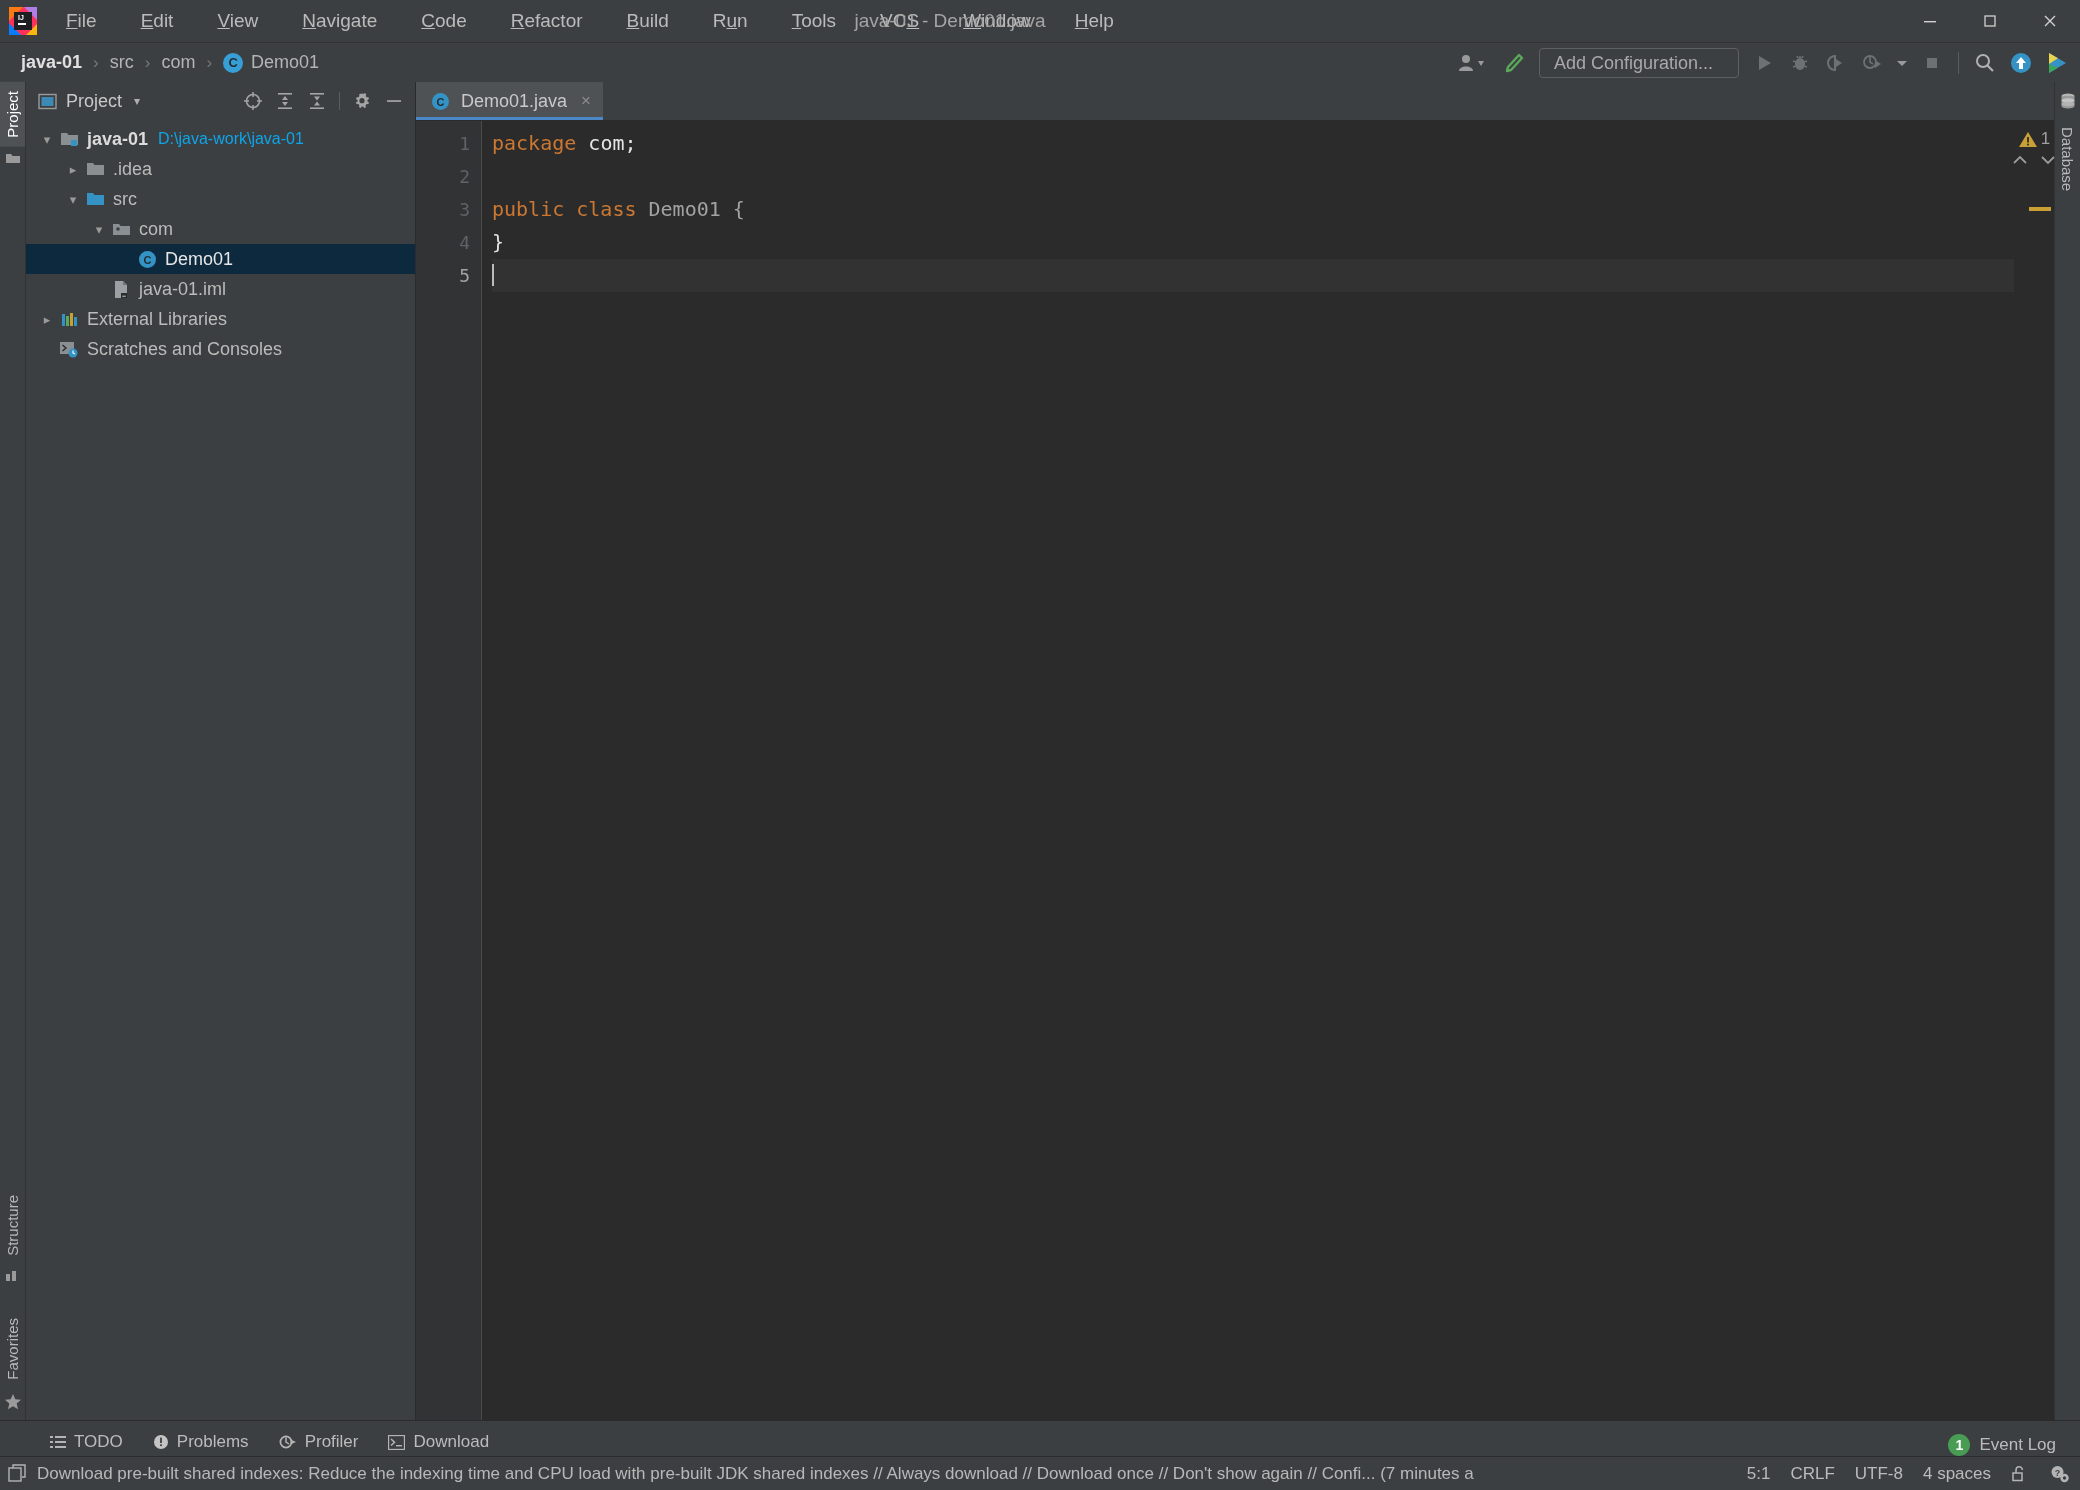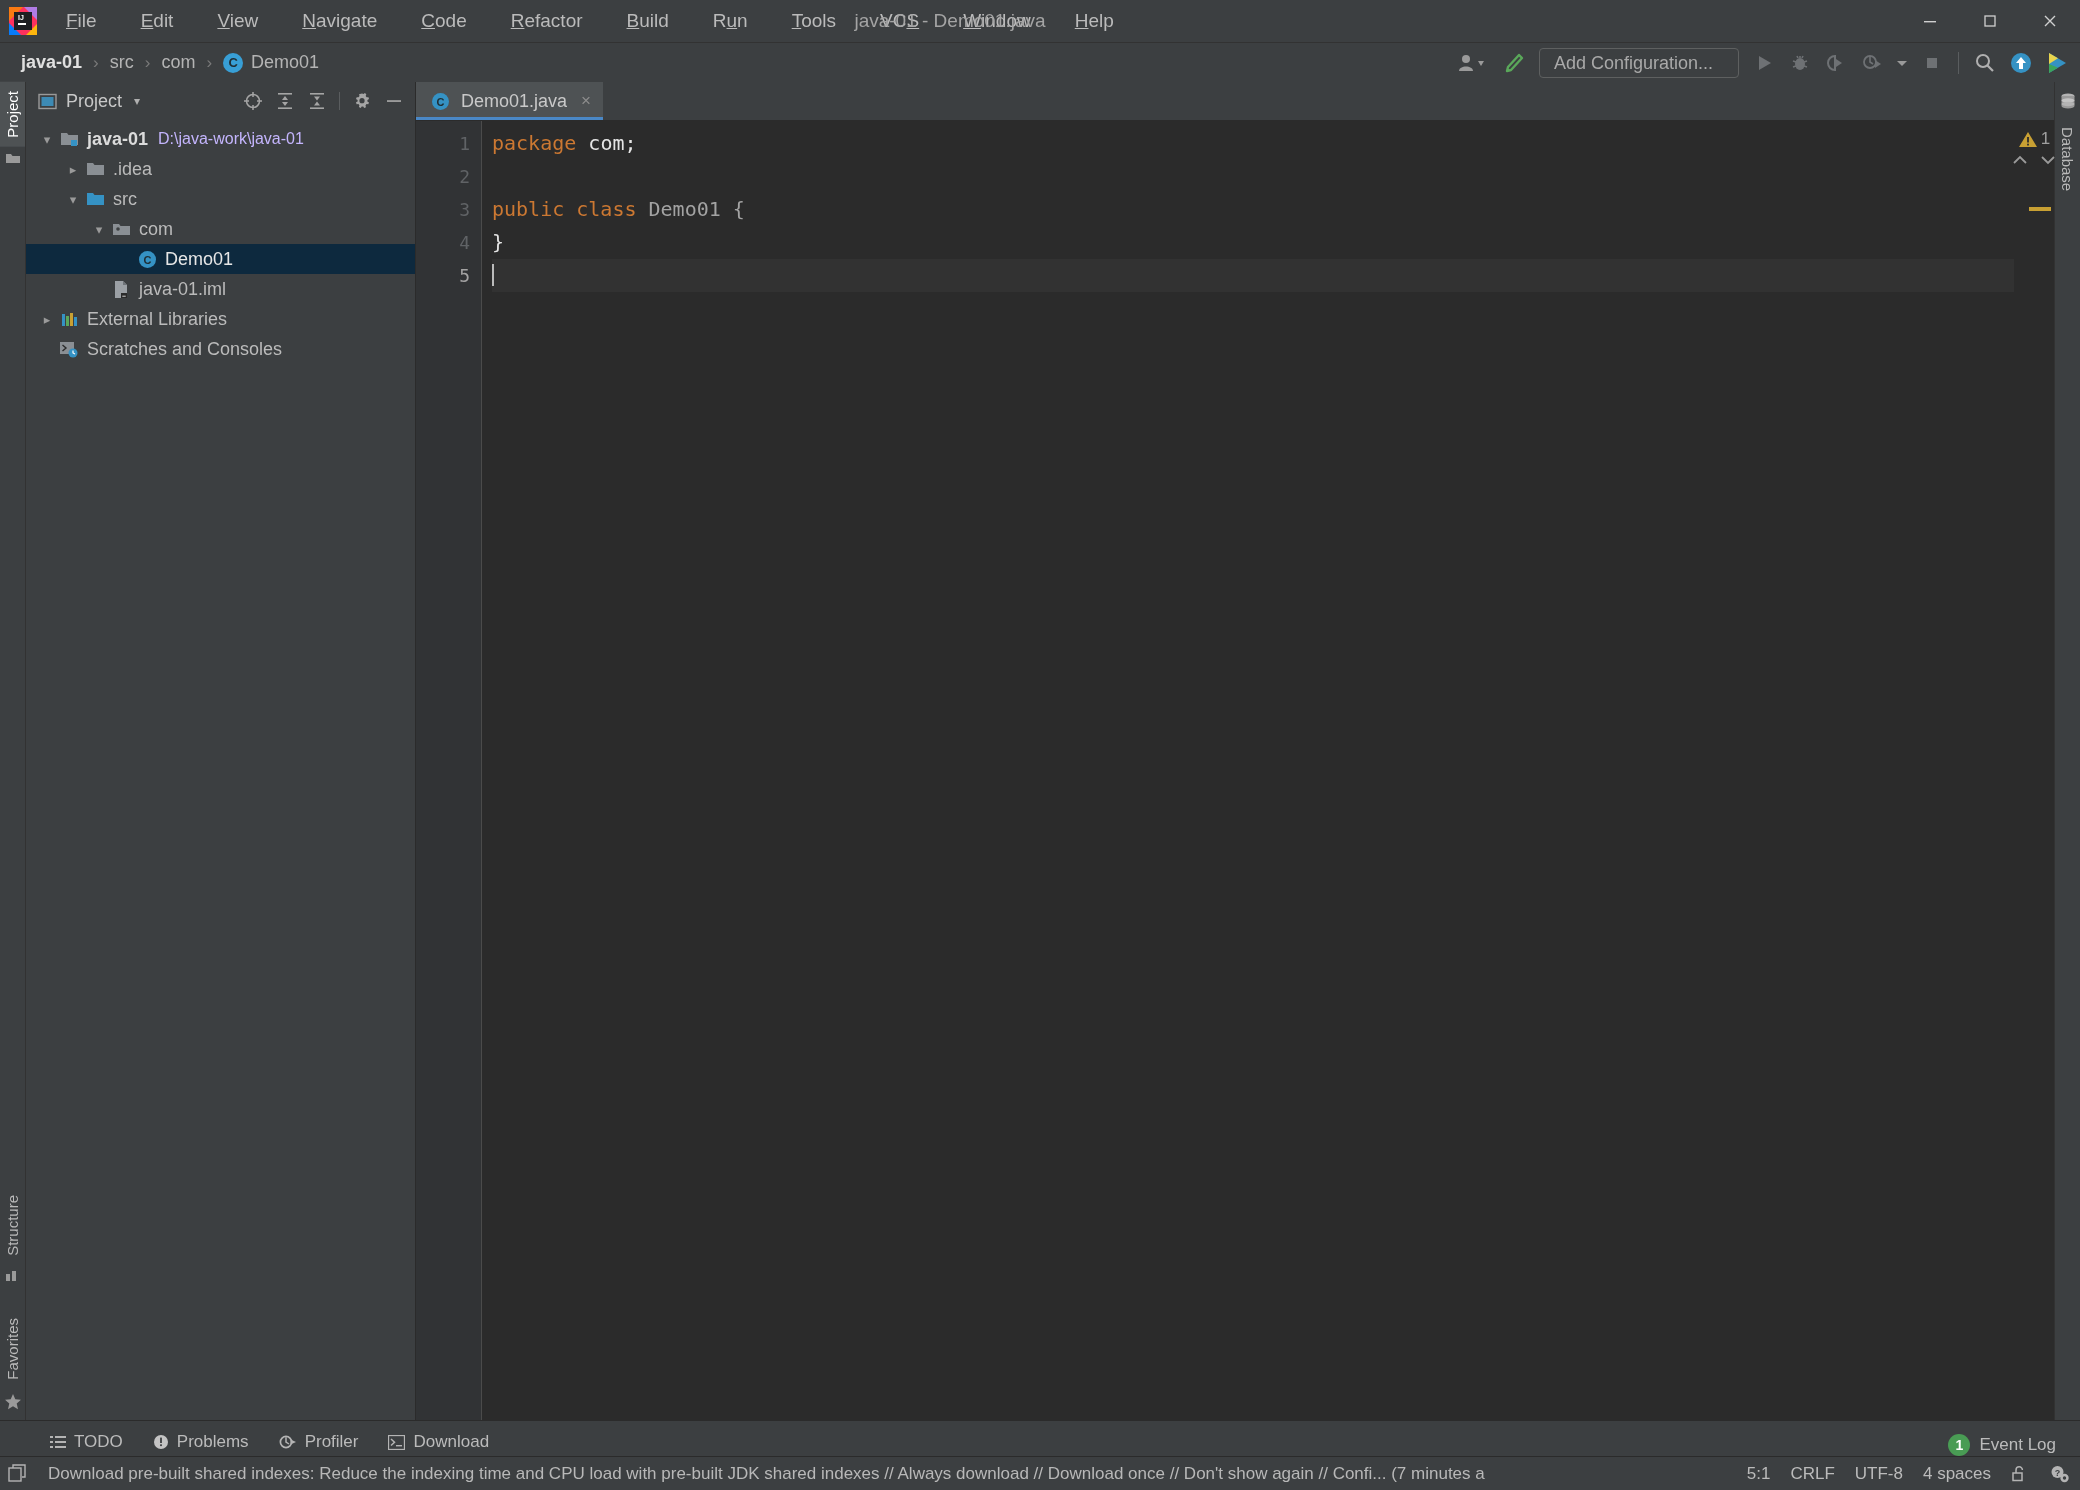--- a/index.html
+++ b/index.html
@@ -105,21 +105,21 @@
 
   .tree { flex: 1 1 auto; overflow: hidden; padding-top: 4px; }
   .node {
     height: 30px; display: flex; align-items: center; color: #bbbbbb;
     font-size: 18px; white-space: nowrap; padding-right: 8px;
   }
   .node.selected { background: #0d293e; }
   .arrow { width: 22px; flex: 0 0 22px; display: flex; align-items: center; justify-content: center; color: #9a9a9a; font-size: 13px; }
   .node-icon { width: 22px; flex: 0 0 22px; margin-right: 7px; display: flex; align-items: center; justify-content: center; }
   .node-label.bold { font-weight: bold; color: #dcdcdc; }
-  .node-sub { color: #c4b5fd; font-size: 16px; margin-left: 10px; }
+  .node-sub { color: #0ea5e9; font-size: 16px; margin-left: 10px; }
 
   
   .editor-area { flex: 1 1 auto; display: flex; flex-direction: column; min-width: 0; background: #3c3f41; }
   .tabbar { height: 38px; flex: 0 0 38px; background: #3c3f41; display: flex; align-items: stretch; }
   .etab {
     display: flex; align-items: center; padding: 0 12px 0 14px; gap: 10px;
     background: #4e5254; position: relative; color: #c9c9c9; font-size: 18px;
   }
   .etab::after {
     content: ""; position: absolute; left: 0; right: 0; bottom: 0; height: 3px; background: #4a88c7;
@@ -177,21 +177,21 @@
   .btool { display: flex; align-items: center; gap: 8px; color: #bbbbbb; font-size: 17px; padding: 4px 10px; border-radius: 3px; }
   .event-log { position: absolute; right: 24px; display: flex; align-items: center; gap: 9px; color: #bbbbbb; font-size: 17px; }
   .badge-green {
     width: 22px; height: 22px; border-radius: 50%; background: #499c54; color: #ffffff;
     font-size: 14px; font-weight: bold; display: flex; align-items: center; justify-content: center;
   }
 
   .statusbar {
     height: 34px; flex: 0 0 34px; background: #3c3f41;
     border-top: 1px solid #2b2b2b;
-    display: flex; align-items: center; padding: 0 10px 0 8px; gap: 11px;
+    display: flex; align-items: center; padding: 0 10px 0 8px; gap: 0;
   }
   .status-msg { color: #b8b8b8; font-size: 17px; white-space: nowrap; overflow: hidden; text-overflow: ellipsis; flex: 1 1 auto; }
   .status-right { display: flex; align-items: center; gap: 20px; margin-left: auto; padding-left: 20px; }
   .status-item { color: #bbbbbb; font-size: 17px; white-space: nowrap; }
   svg { display: block; }
 </style>
 </head>
 <body>
 
 <div class="titlebar">

